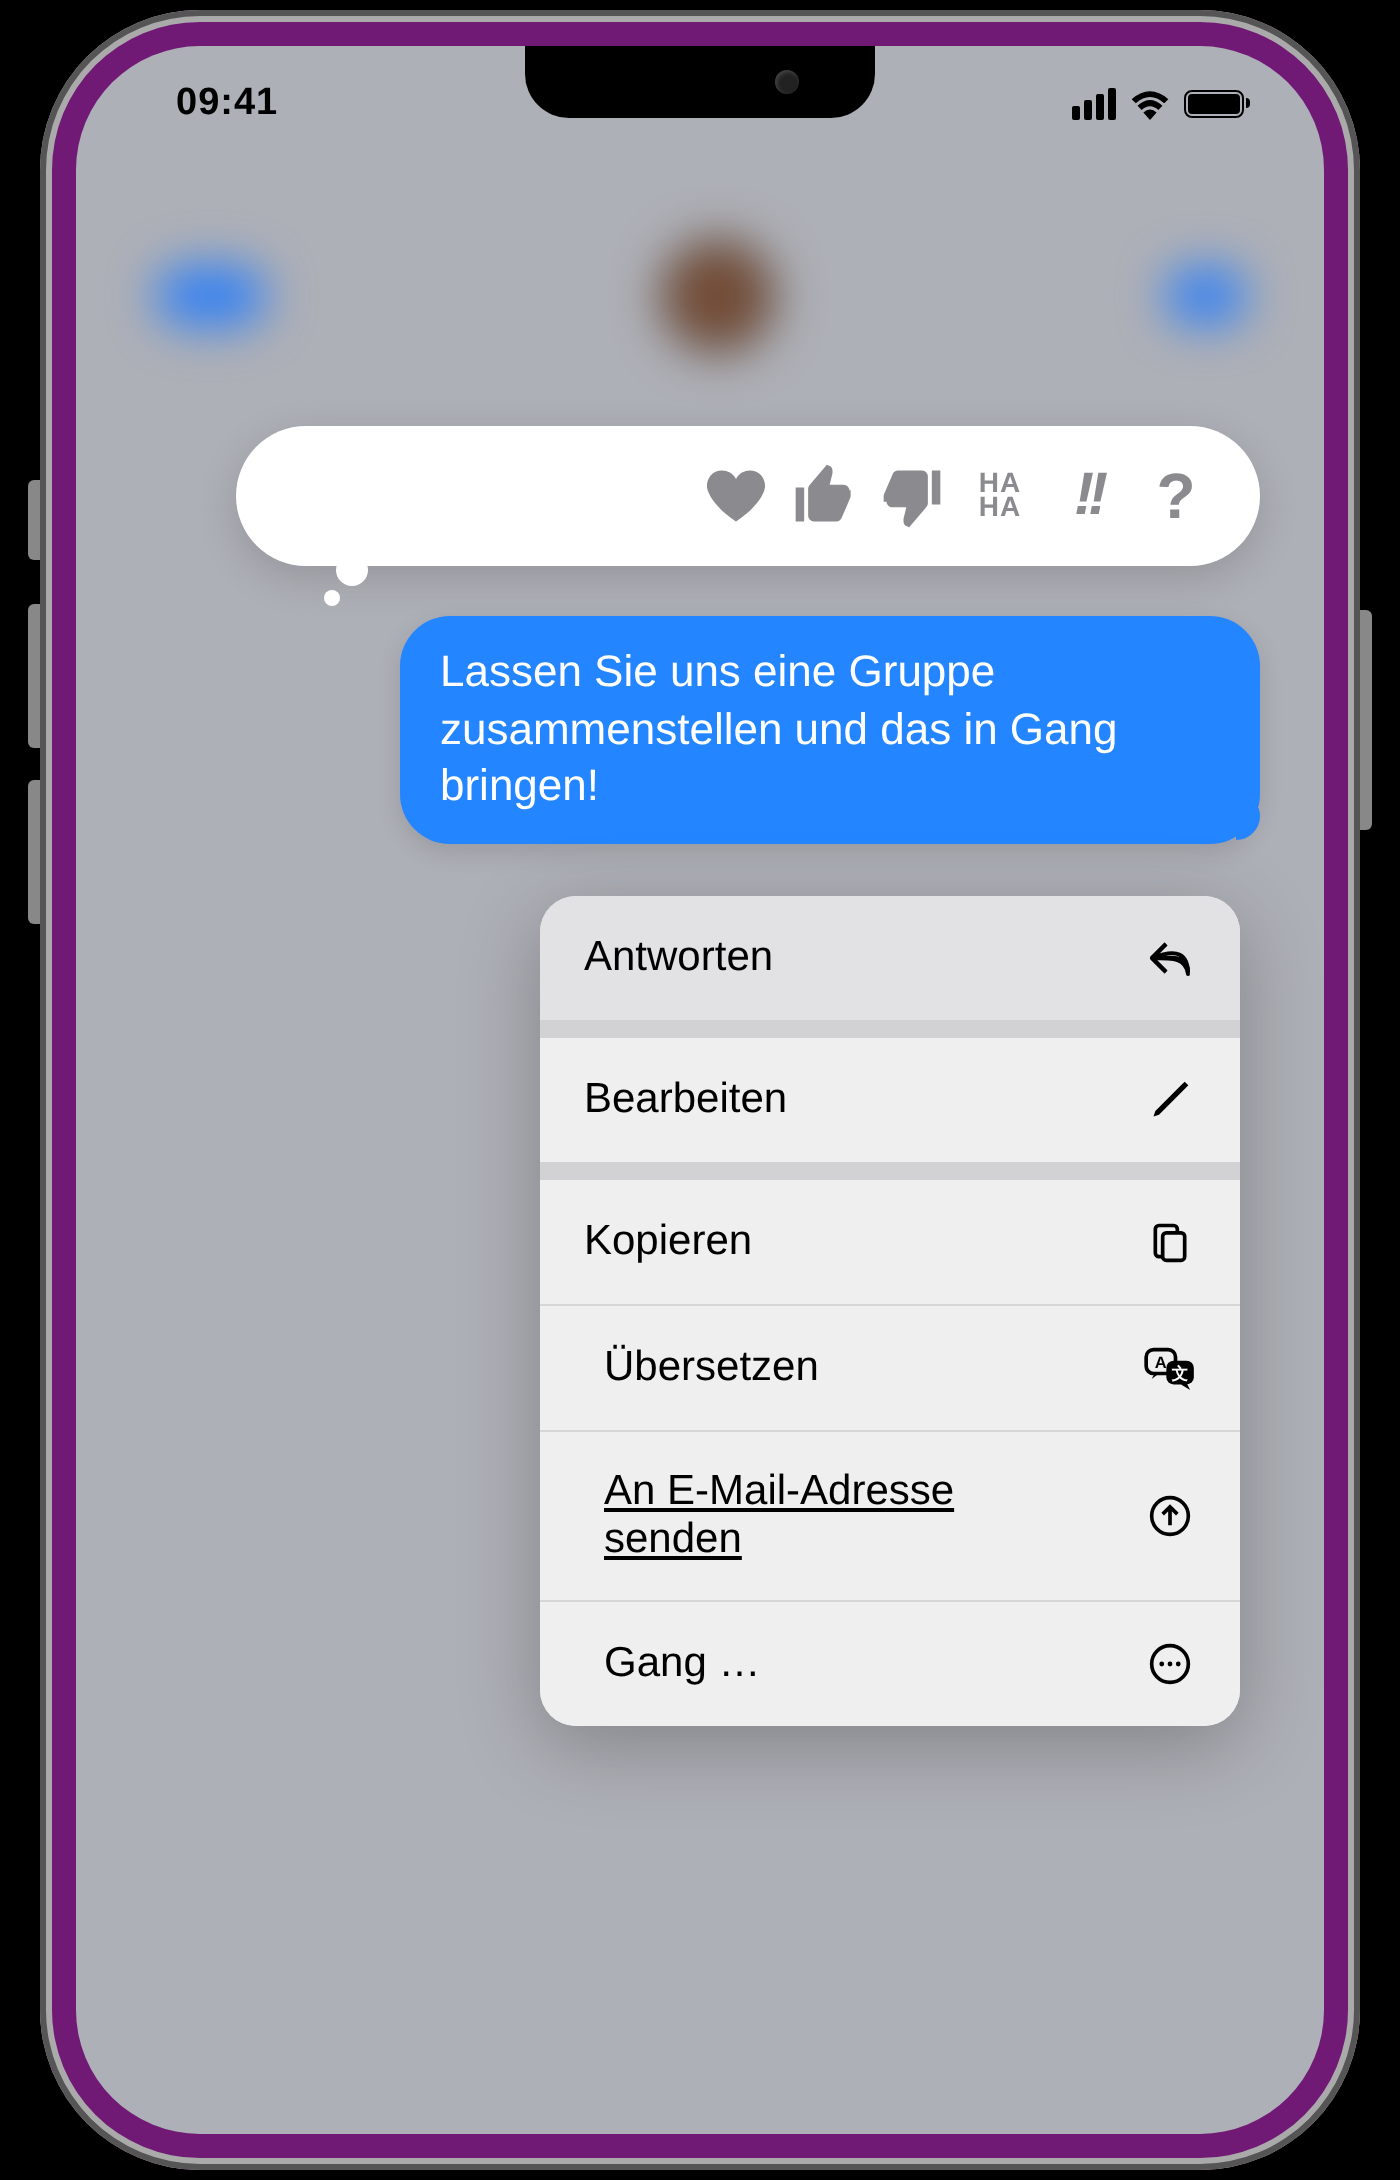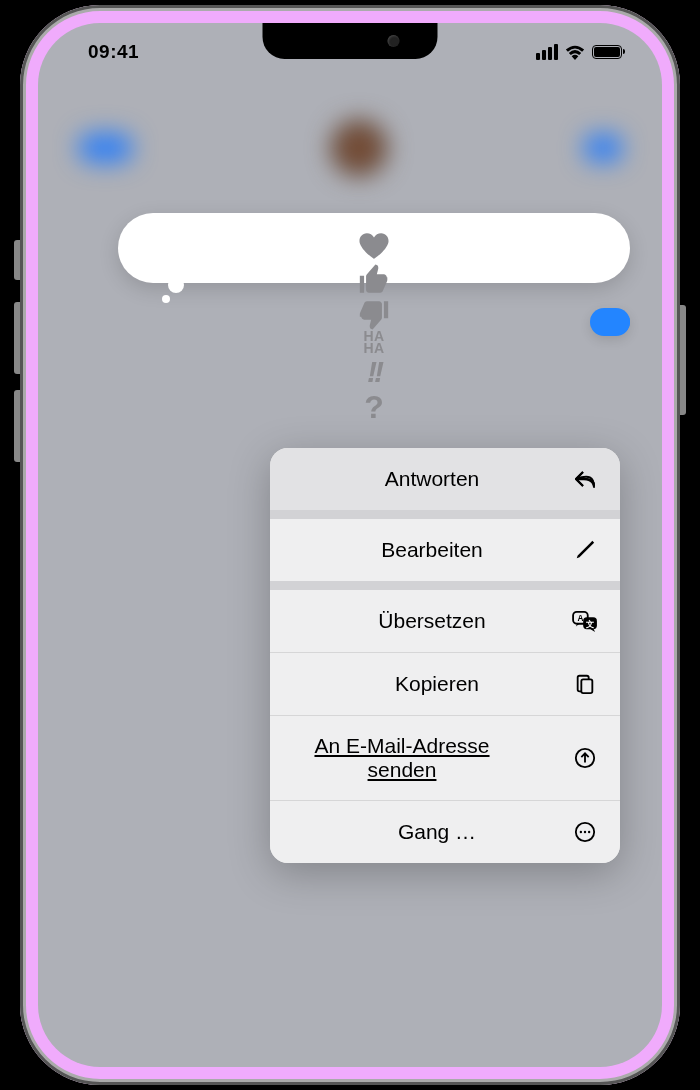--- a/index.html
+++ b/index.html
@@ -1,20 +1,20 @@
 <!DOCTYPE html>
 <html><head>
   <meta charset="utf-8">
   <style>
     * { margin: 0; padding: 0; box-sizing: border-box; font-family: -apple-system, BlinkMacSystemFont, "Segoe UI", Helvetica, Arial, sans-serif; }
     body { background: #000; display: flex; justify-content: center; align-items: flex-start; width: 700px; height: 1090px; }
     .phone-frame {
       width: 660px;
       height: 1080px;
-      background: #f0abfc;
+      background: #701a75;
       border-radius: 80px;
       padding: 18px;
       position: relative;
       margin-top: 5px;
       box-shadow: inset 0 0 0 3px #555, inset 0 0 0 6px #aaa;
     }
     .screen {
       width: 100%;
       height: 100%;
       background: #aeb0b7;
@@ -86,25 +86,24 @@
 
     .tapback-bar {
       position: absolute;
       top: 190px;
       left: 80px;
       width: 512px;
       height: 70px;
       background: #fff;
       border-radius: 40px;
       display: flex;
-      justify-content: flex-start;
+      justify-content: flex-end;
       align-items: center;
-      padding: 16px 20px;
+      padding: 4px 20px;
       box-shadow: 0 6px 20px rgba(0,0,0,0.15);
-      flex-direction: column;
     }
     .tapback-tail {
       position: absolute;
       top: 254px;
       left: 130px;
     }
     .tapback-tail::before { content: ''; position: absolute; width: 16px; height: 16px; background: #fff; border-radius: 50%; }
     .tapback-tail::after { content: ''; position: absolute; top: 18px; left: -6px; width: 8px; height: 8px; background: #fff; border-radius: 50%; }
     .tapback-icon { width: 44px; height: 40px; display: flex; align-items: center; justify-content: center; color: #8b8b8f; cursor: pointer; }
     .tapback-icon svg { fill: #8b8b8f; }
@@ -156,21 +155,20 @@
     }
     .menu-group {}
     .menu-item {
       display: flex;
       justify-content: space-between;
       align-items: center;
       padding: 18px 22px;
       font-size: 21px;
       background: #efeff0;
       cursor: pointer;
-      text-align: center;
     }
     .menu-item.highlight { background: #e2e2e4; }
     .menu-item .label { flex: 1; }
     .menu-item .icon-wrap { width: 26px; height: 26px; display: flex; align-items: center; justify-content: center; }
     .menu-item + .menu-item { border-top: 1px solid rgba(0,0,0,0.1); padding-left: 32px; }
     .group-divider { height: 9px; background: #d2d2d5; }
 
     .side-buttons { position: absolute; }
     .side-left { left: -2px; top: 235px; }
     .side-btn { width: 6px; background: #888; border-radius: 3px 0 0 3px; position: absolute; left: -4px; }
@@ -240,20 +238,21 @@
       <div class="tapback-icon">
         <div class="bangs">!!</div>
       </div>
       <div class="tapback-icon">
         <div class="qmark">?</div>
       </div>
     </div>
     <div class="tapback-tail"></div>
 
     <div class="message-bubble">
+      <span>Lassen Sie uns eine Gruppe zusammenstellen und das in Gang bringen!</span>
       <div class="bubble-tail"></div>
     </div>
 
     <div class="context-menu">
       <div class="menu-group">
         <div class="menu-item highlight">
           <span class="label">Antworten</span>
           <span class="icon-wrap">
             <svg viewBox="0 0 24 24" width="24" height="24" fill="none" stroke="#000" stroke-width="2">
                 <path d="M10 5 L3 12 L10 19 M3 12 C14 12 20 12 21 20 C21 10 16 7 3 12" stroke-linejoin="round" fill="none"></path>
@@ -269,43 +268,43 @@
           <span class="label">Bearbeiten</span>
           <span class="icon-wrap">
             <svg viewBox="0 0 24 24" width="22" height="22" fill="#000">
                 <path d="M3 21 L6 20 L20 6 L18 4 L4 18 Z M18 4 L20 6 L22 4 L20 2 Z"></path>
               </svg>
           </span>
         </div>
       </div>
       <div class="group-divider"></div>
       <div class="menu-group">
+        <div class="menu-item">
+          <span class="label">Kopieren</span>
+          <span class="icon-wrap">
+            <svg viewBox="0 0 24 24" width="22" height="24" fill="none" stroke="#000" stroke-width="2">
+                <rect x="8" y="7" width="12" height="15" rx="2"></rect>
+                <path d="M16 7 V5 a2 2 0 0 0-2-2 H6 a2 2 0 0 0-2 2 v13 a2 2 0 0 0 2 2 h2"></path>
+              </svg>
+          </span>
+        </div>
         <div class="menu-item">
           <span class="label">Übersetzen</span>
           <span class="icon-wrap">
             <svg viewBox="0 0 28 24" width="28" height="22">
                 <rect x="1" y="2" width="16" height="13" rx="4" fill="none" stroke="#000" stroke-width="2"></rect>
                 <path d="M6 14 l-2 4 l4-3" fill="#000"></path>
                 <text x="9" y="12" font-size="9" text-anchor="middle" fill="#000" font-weight="700">A</text>
                 <rect x="12" y="8" width="15" height="13" rx="4" fill="#000"></rect>
                 <path d="M23 20 l2 4 l-5-3" fill="#000"></path>
                 <text x="19.5" y="18" font-size="9" text-anchor="middle" fill="#fff" font-weight="700">文</text>
               </svg>
           </span>
         </div>
         <div class="menu-item">
-          <span class="label">Kopieren</span>
-          <span class="icon-wrap">
-            <svg viewBox="0 0 24 24" width="22" height="24" fill="none" stroke="#000" stroke-width="2">
-                <rect x="8" y="7" width="12" height="15" rx="2"></rect>
-                <path d="M16 7 V5 a2 2 0 0 0-2-2 H6 a2 2 0 0 0-2 2 v13 a2 2 0 0 0 2 2 h2"></path>
-              </svg>
-          </span>
-        </div>
-        <div class="menu-item">
           <span class="label" style="max-width: 200px; text-decoration: underline;">An E-Mail-Adresse senden</span>
           <span class="icon-wrap">
             <svg viewBox="0 0 24 24" width="22" height="22" fill="none" stroke="#000" stroke-width="2">
                 <circle cx="12" cy="12" r="10"></circle>
                 <path d="M12 17 V7 M8 11 l4-4 l4 4"></path>
               </svg>
           </span>
         </div>
         <div class="menu-item">
           <span class="label">Gang …</span>

